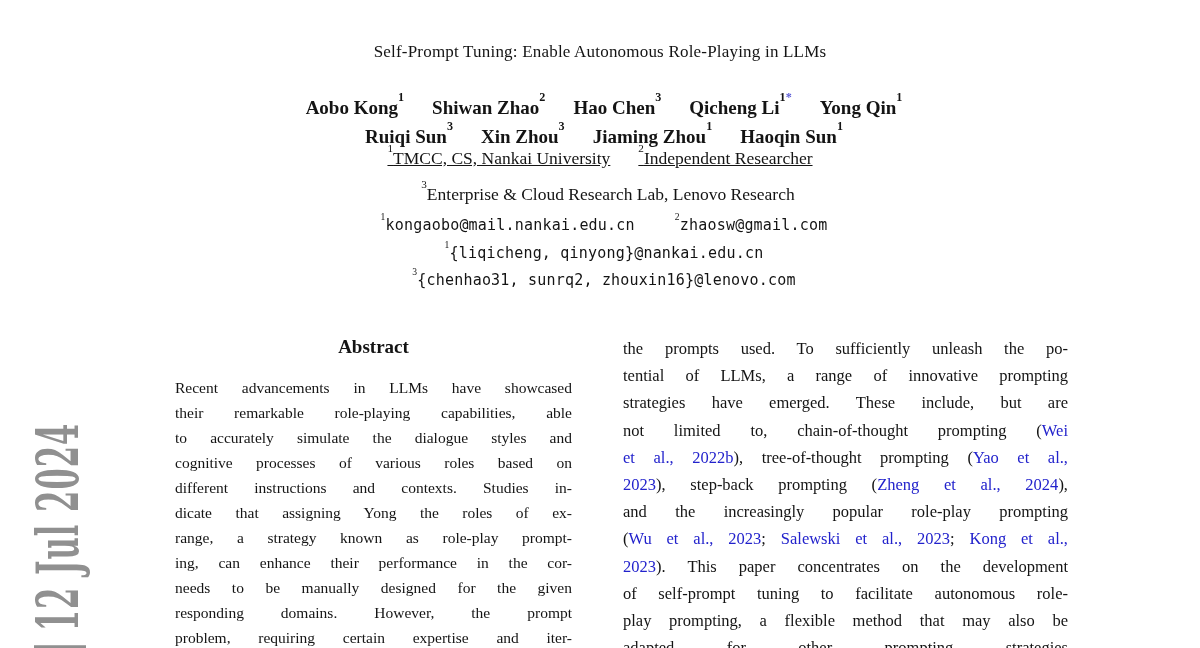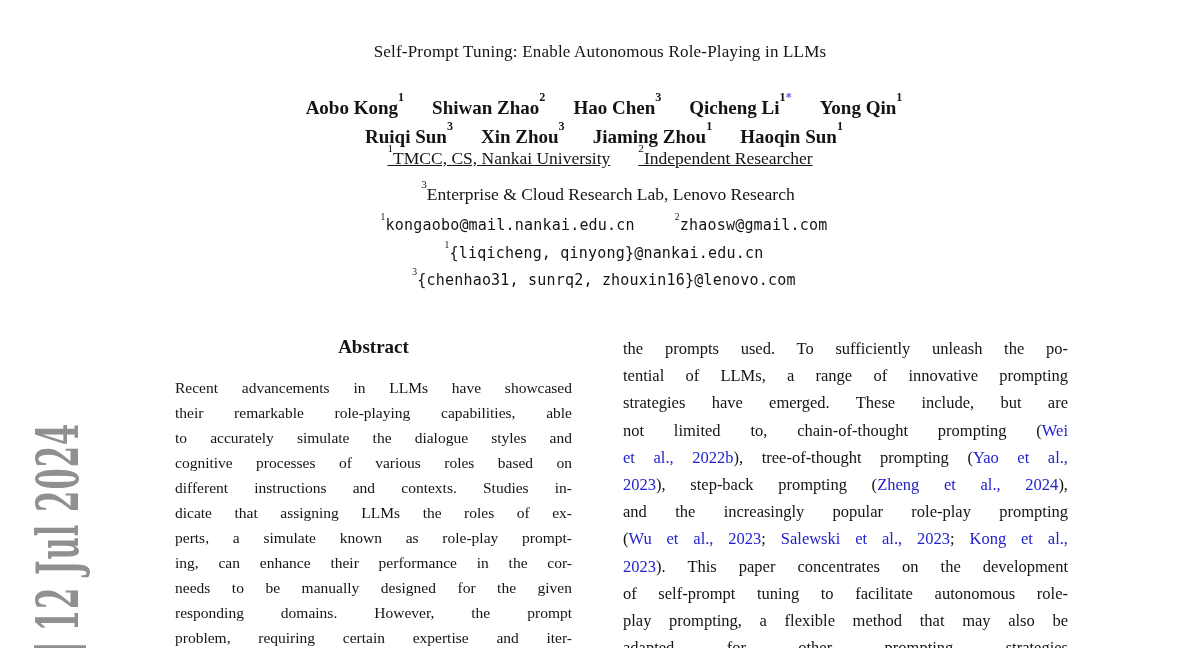--- a/index.html
+++ b/index.html
@@ -70,22 +70,22 @@
   <div class="email email-row2"><span class="group"><sup>1</sup>{liqicheng, qinyong}@nankai.edu.cn</span></div>
   <div class="email email-row3"><span class="group"><sup>3</sup>{chenhao31, sunrq2, zhouxin16}@lenovo.com</span></div>
 
   <div class="abs-head">Abstract</div>
   <div class="col left-col">
       <div class="jline"><span>Recent advancements in LLMs have showcased</span></div>
       <div class="jline"><span>their remarkable role-playing capabilities, able</span></div>
       <div class="jline"><span>to accurately simulate the dialogue styles and</span></div>
       <div class="jline"><span>cognitive processes of various roles based on</span></div>
       <div class="jline"><span>different instructions and contexts. Studies in-</span></div>
-      <div class="jline"><span>dicate that assigning LLMs the roles of ex-</span></div>
-      <div class="jline"><span>perts, a simulate known as role-play prompt-</span></div>
+      <div class="jline"><span>dicate that assigning Yong the roles of ex-</span></div>
+      <div class="jline"><span>range, a strategy known as role-play prompt-</span></div>
       <div class="jline"><span>ing, can enhance their performance in the cor-</span></div>
       <div class="jline"><span>needs to be manually designed for the given</span></div>
       <div class="jline"><span>responding domains.  However, the prompt</span></div>
       <div class="jline"><span>problem, requiring certain expertise and iter-</span></div>
     </div>
 
   <div class="col right-col">
       <div class="jline"><span>the prompts used. To sufficiently unleash the po-</span></div>
       <div class="jline"><span>tential of LLMs, a range of innovative prompting</span></div>
       <div class="jline"><span>strategies have emerged.  These include, but are</span></div>

